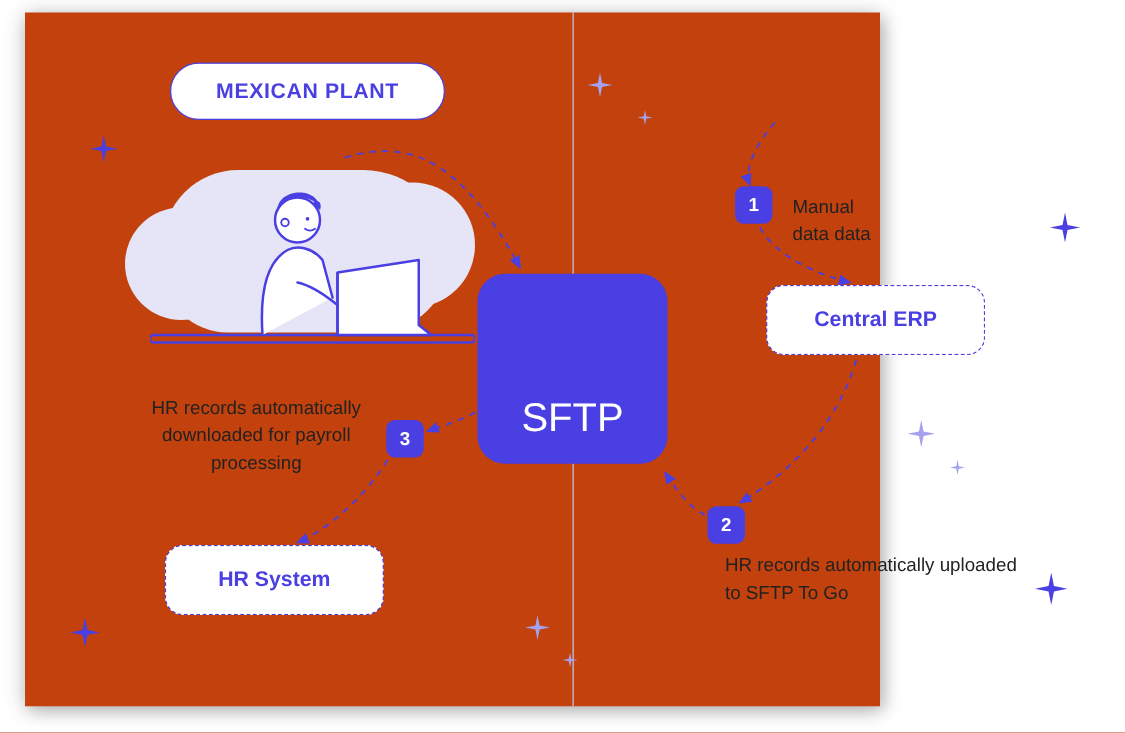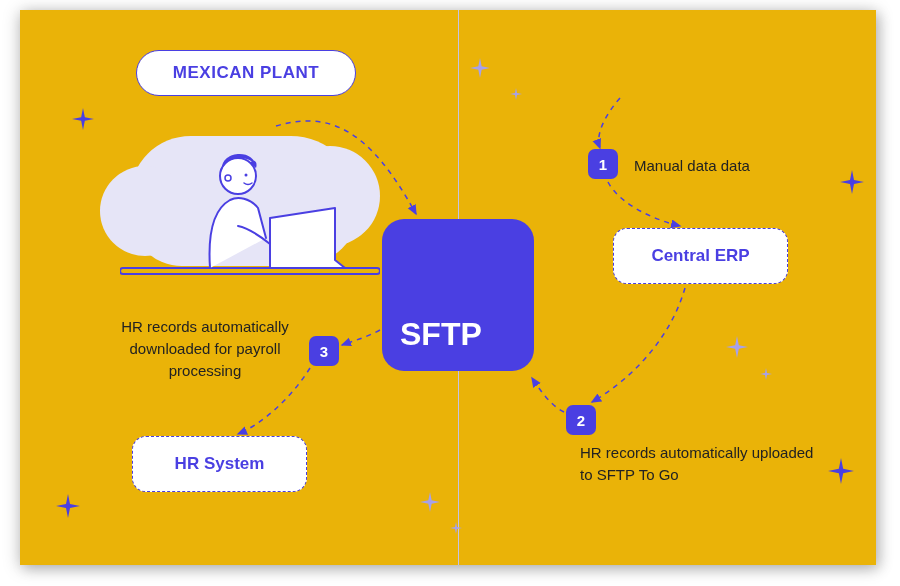--- a/index.html
+++ b/index.html
@@ -8,23 +8,23 @@
     background: #fff;
     width: 900px;
     height: 586px;
     position: relative;
     overflow: hidden;
   }
   .canvas {
     position: absolute;
     left: 20px;
     top: 10px;
-    width: 856px;
+    width: 684px;
     height: 555px;
-    background: #eab308;
+    background: #c2410c;
     box-shadow: 0 2px 16px rgba(0,0,0,0.25), 4px 4px 12px rgba(0,0,0,0.15);
   }
   .divider {
     position: absolute;
     left: 438px;
     top: 0;
     width: 0;
     height: 555px;
     border-left: 1px solid #c4c2e8;
   }
@@ -88,25 +88,25 @@
 
   .sftp-block {
     position: absolute;
     left: 362px;
     top: 209px;
     width: 152px;
     height: 152px;
     background: #4a3fe2;
     border-radius: 22px;
     color: #fff;
-    font-weight: 700;
+    font-weight: 400;
     font-size: 32px;
     display: flex;
     align-items: flex-end;
-    justify-content: flex-start;
+    justify-content: center;
     padding: 18px;
   }
 
   
   .illustration {
     position: absolute;
     left: 70px;
     top: 108px;
     width: 300px;
     height: 180px;

